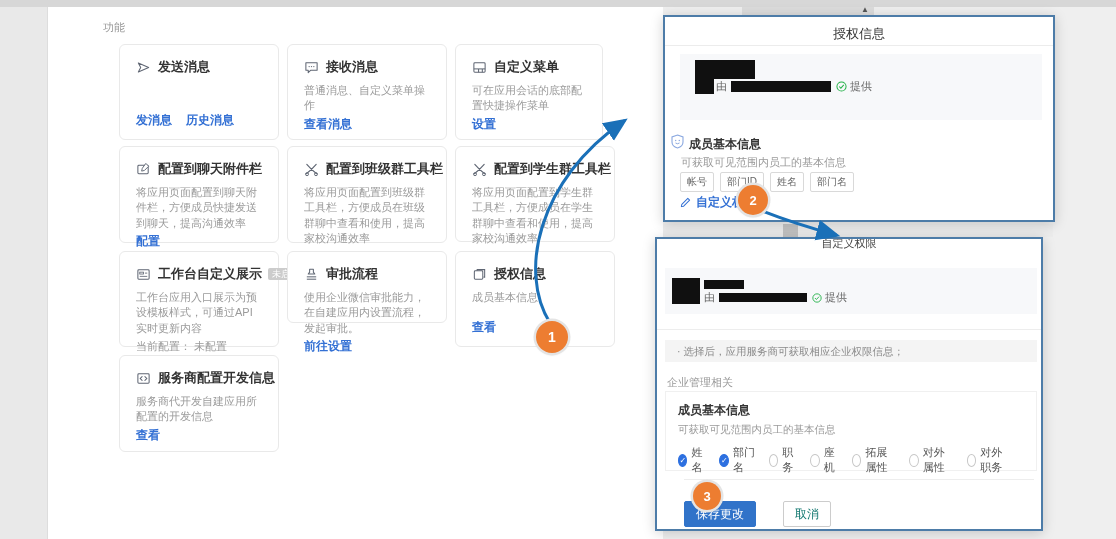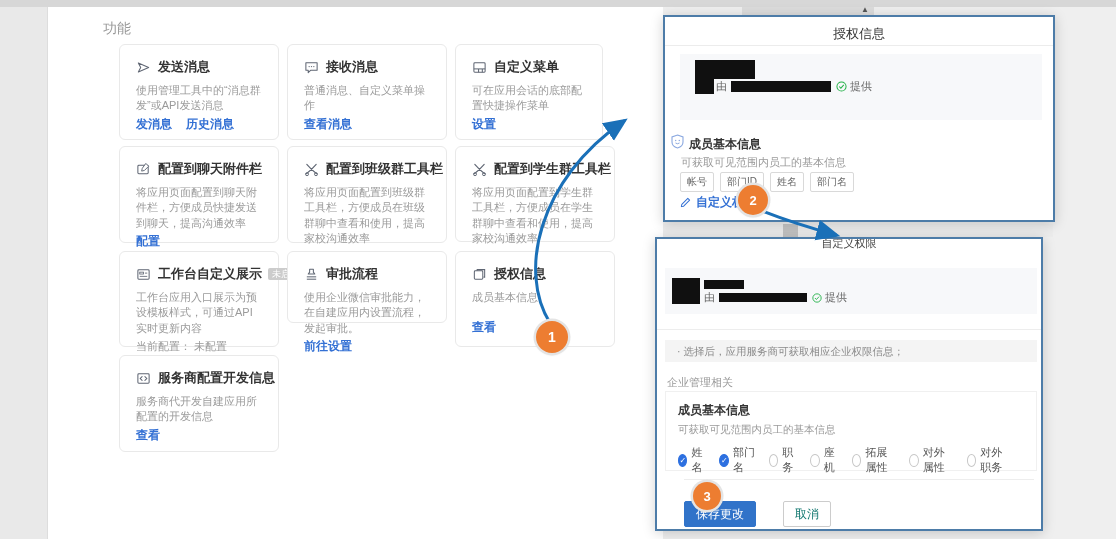--- a/index.html
+++ b/index.html
@@ -4,21 +4,21 @@
 <style>
   * { margin:0; padding:0; box-sizing:border-box; }
   html,body { background:#efefef; }
   body { font-family:"Liberation Sans","DejaVu Sans",sans-serif; }
   #stage { position:relative; width:1116px; height:539px; background:#efefef; overflow:hidden; }
 
   .topstrip { position:absolute; left:0; top:0; width:1116px; height:7px; background:#d7d7d7; }
   .leftcol  { position:absolute; left:0; top:7px; width:48px; height:532px; background:#e9e9e9; border-right:1px solid #ddd; }
   .mainpanel{ position:absolute; left:48px; top:7px; width:615px; height:532px; background:#fff; }
 
-  .sectlabel { position:absolute; left:103px; top:20px; font-size:14px; color:#999; }
+  .sectlabel { position:absolute; left:103px; top:20px; font-size:11px; color:#999; }
 
   .card { position:absolute; background:#fff; border:1px solid #e9e9e9; border-radius:6px;
           padding:13px 16px 10px 16px; display:flex; flex-direction:column; }
   .card-title { font-size:13px; font-weight:700; color:#333; white-space:nowrap; display:flex; align-items:center; }
   .cicon { display:inline-flex; width:15px; height:15px; margin-right:7px; flex:0 0 15px; }
   .cicon svg { width:15px; height:15px; }
   .badge { display:inline-block; margin-left:6px; background:#ccc; color:#fff; font-size:9px; font-weight:400;
            padding:1px 4px; border-radius:2px; line-height:1.2; }
   .card-desc { margin-top:7px; font-size:11px; line-height:1.4; color:#9a9a9a; }
   .card-status { margin-top:3px; font-size:11px; color:#9a9a9a; }
@@ -90,21 +90,20 @@
 
   <div class="card" style="left:119px;top:44px;width:160px;height:96px">
     <div class="card-title">
         <span class="cicon">
           <svg viewBox="0 0 16 16">
             <path d="M2.5 3.2 L13.5 8 L2.5 12.8 L5 8 Z" fill="none" stroke="#5f6673" stroke-width="1.1" stroke-linejoin="round"></path>
           </svg>
         </span>
         <span>发送消息</span>
       </div>
-    <div class="card-desc">使用管理工具中的“消息群发”或API发送消息</div>
     <div class="card-links"><span class="clink">发消息</span><span class="clink">历史消息</span></div>
   </div>
 
   <div class="card" style="left:287px;top:44px;width:160px;height:96px">
     <div class="card-title">
         <span class="cicon">
           <svg viewBox="0 0 16 16">
             <path d="M2 3 h12 v8 h-7 l-2.5 2.5 v-2.5 h-2.5 Z" fill="none" stroke="#5f6673" stroke-width="1.1" stroke-linejoin="round"></path>
             <circle cx="5.5" cy="7" r=".7" fill="#5f6673"></circle>
             <circle cx="8" cy="7" r=".7" fill="#5f6673"></circle>

